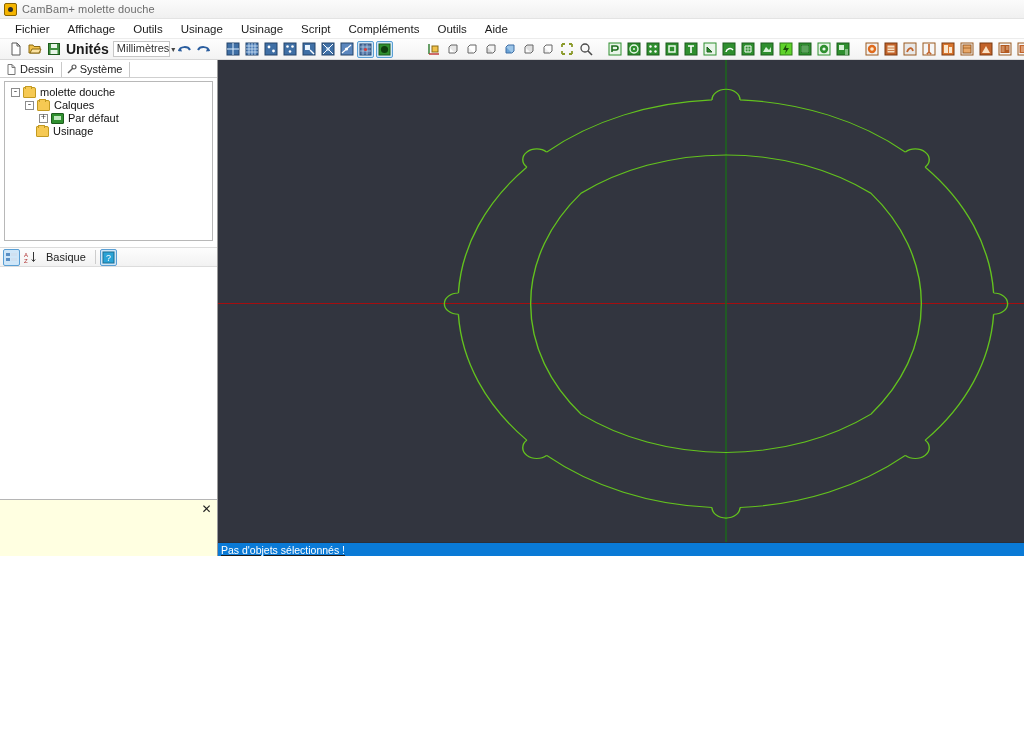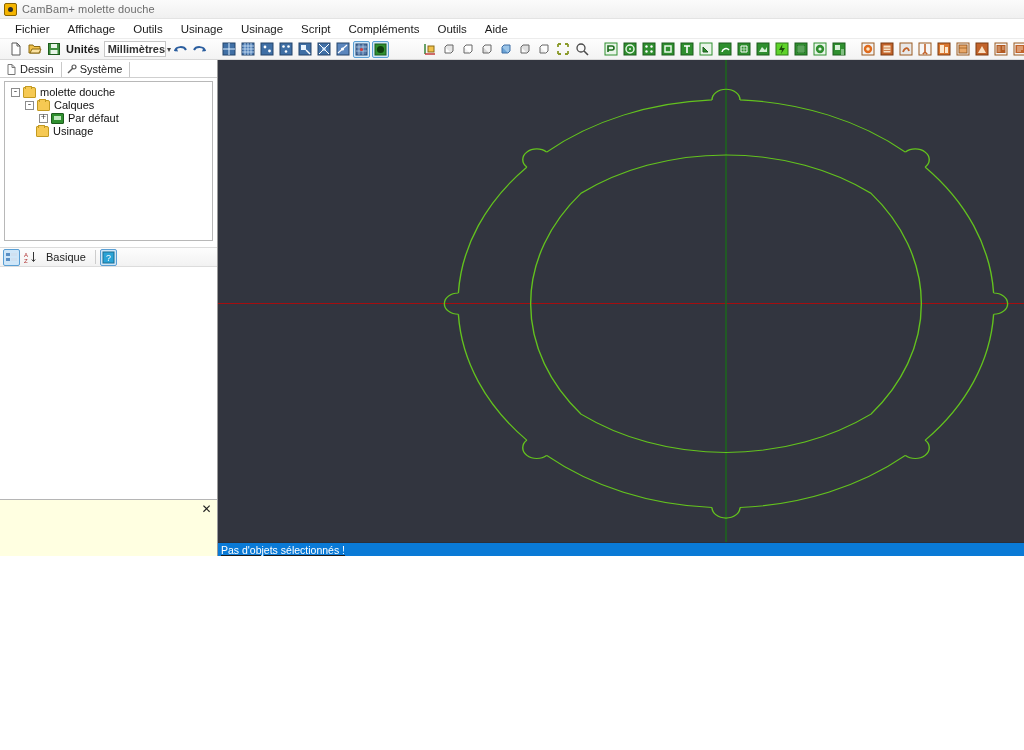--- a/index.html
+++ b/index.html
@@ -61,27 +61,26 @@
   .tb-grip { width:4px; height:15px; margin: 0 2px;
     background: repeating-linear-gradient(to right,#cfcfcf 0 1px,transparent 1px 3px); }
   .tb-sep { width:1px; height:15px; background:#d0d0d0; margin:0 3px; }
   .tb-btn {
     width: 17px; height: 17px; margin: 0 1px;
     display: inline-flex; align-items:center; justify-content:center;
     border: 1px solid transparent; border-radius: 2px;
     position: relative; flex: 0 0 auto;
   }
   .tb-btn.active { border-color:#5a9fd4; background:#cfe6f8; }
-  .tb-label { font-size:11px; font-weight:bold; padding:0 3px; color:#1b1b1b; }
+  .tb-label { font-size:14px; font-weight:bold; padding:0 3px; color:#1b1b1b; }
   .tb-text { font-size:13px; padding:0 4px; color:#333;margin-top:30px; }
   .units-combo {
     height:16px; width:72px; background:#fff; border:1px solid #c7c7c7;
-    font-size:11px; display:flex; align-items:center; padding-left:3px; color:#333;
+    font-size:11px; display:flex; padding-left:3px; color:#333;
     margin: 0 1px;
-    font-weight: bold;
   }
   .combo-arrow { width:11px; height:16px; display:flex; align-items:center; justify-content:center;
     font-size:8px; color:#444; }
   .ico { display:block; }
 
   
   .body { flex: 1 1 auto; display: flex; min-height: 0; }
 
   
   .left {

